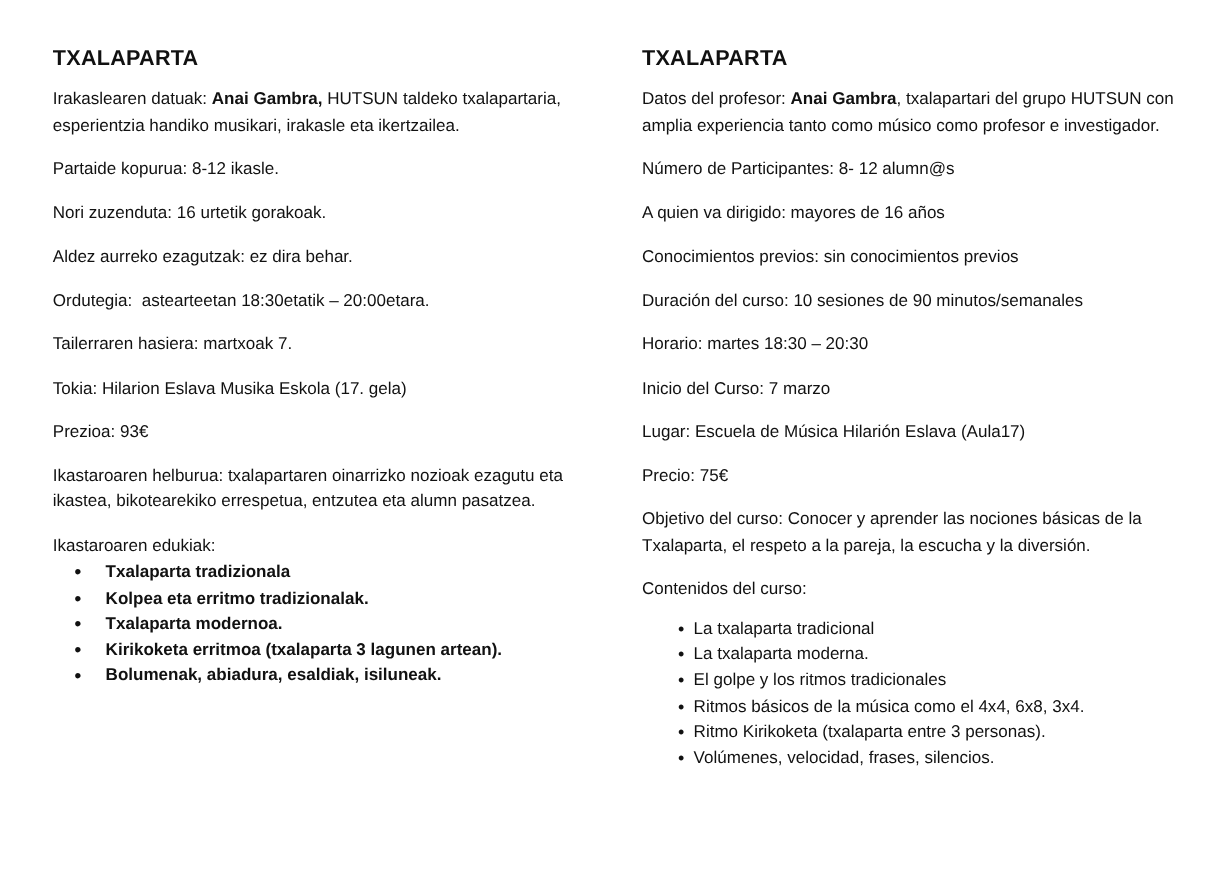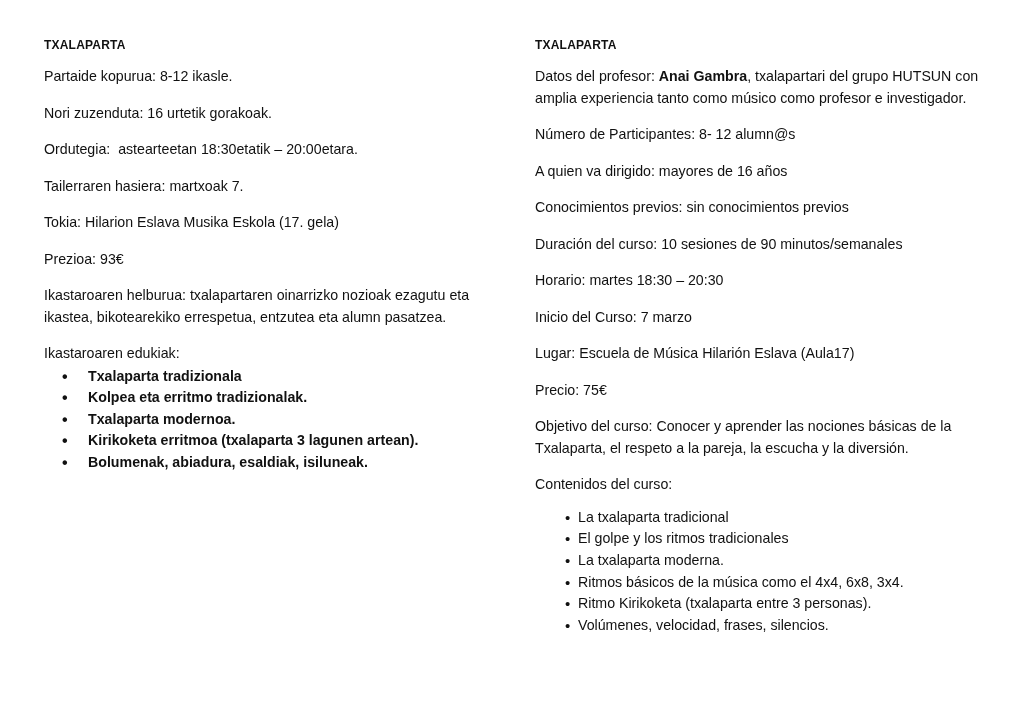--- a/index.html
+++ b/index.html
@@ -1,37 +1,39 @@
 <!DOCTYPE html>
 <html><head>
 <meta charset="utf-8">
 <style>
   html, body { margin:0; padding:0; background:#ffffff; }
   body { width:1024px; height:724px; position:relative; overflow:hidden;
          font-family:"Liberation Sans", "DejaVu Sans", sans-serif; color:#111; font-size:14.2px; }
   .col { position:absolute; top:38px; }
   .col.left { left:44px; width:470px; }
   .col.right { left:535px; width:450px; }
-  h1 { font-size:12px; font-weight:bold; margin:0 0 14px 0; letter-spacing:0.2px; }
+  h1 { font-size:18px; font-weight:bold; margin:0 0 14px 0; letter-spacing:0.2px; }
   p { margin:0 0 15px 0; line-height:21.5px; }
   b { font-weight:bold; }
   ul { margin:-14px 0 0 0; padding:0; list-style:none; }
   .left ul li { position:relative; padding-left:44px; line-height:21.5px;font-weight:bold; }
   .left ul li::before { content:"\2022"; position:absolute; left:18px; top:0; font-size:16px; }
   .right ul { margin-top:-4px; }
   .right ul li { position:relative; padding-left:43px; line-height:21.7px; }
   .right ul li::before { content:"\2022"; position:absolute; left:30px; top:0; font-size:15px; }
 </style>
 </head>
 <body>
 
 <div class="col left">
   <h1>TXALAPARTA</h1>
+  <p><span>Irakaslearen datuak: </span><b>Anai Gambra,</b><span> HUTSUN taldeko txalapartaria, esperientzia handiko musikari, irakasle eta ikertzailea.</span></p>
   <p>Partaide kopurua: 8-12 ikasle.</p>
   <p>Nori zuzenduta: 16 urtetik gorakoak.</p>
+  <p>Aldez aurreko ezagutzak: ez dira behar.</p>
   <p style="white-space:pre">Ordutegia:  astearteetan 18:30etatik – 20:00etara.</p>
   <p>Tailerraren hasiera: martxoak 7.</p>
   <p>Tokia: Hilarion Eslava Musika Eskola (17. gela)</p>
   <p>Prezioa: 93€</p>
   <p>Ikastaroaren helburua: txalapartaren oinarrizko nozioak ezagutu eta ikastea, bikotearekiko errespetua, entzutea eta alumn pasatzea.</p>
   <p>Ikastaroaren edukiak:</p>
   <ul>
     <li>Txalaparta tradizionala</li>
     <li>Kolpea eta erritmo tradizionalak.</li>
     <li>Txalaparta modernoa.</li>
@@ -48,19 +50,19 @@
   <p>Conocimientos previos: sin conocimientos previos</p>
   <p>Duración del curso: 10 sesiones de 90 minutos/semanales</p>
   <p>Horario: martes 18:30 – 20:30</p>
   <p>Inicio del Curso: 7 marzo</p>
   <p>Lugar: Escuela de Música Hilarión Eslava (Aula17)</p>
   <p>Precio: 75€</p>
   <p>Objetivo del curso: Conocer y aprender las nociones básicas de la Txalaparta, el respeto a la pareja, la escucha y la diversión.</p>
   <p>Contenidos del curso:</p>
   <ul>
     <li>La txalaparta tradicional</li>
+    <li>La txalaparta moderna.</li>
     <li>El golpe y los ritmos tradicionales</li>
-    <li>La txalaparta moderna.</li>
     <li>Ritmos básicos de la música como el 4x4, 6x8, 3x4.</li>
     <li>Ritmo Kirikoketa (txalaparta entre 3 personas).</li>
     <li>Volúmenes, velocidad, frases, silencios.</li>
   </ul>
 </div>
 
 </body></html>

